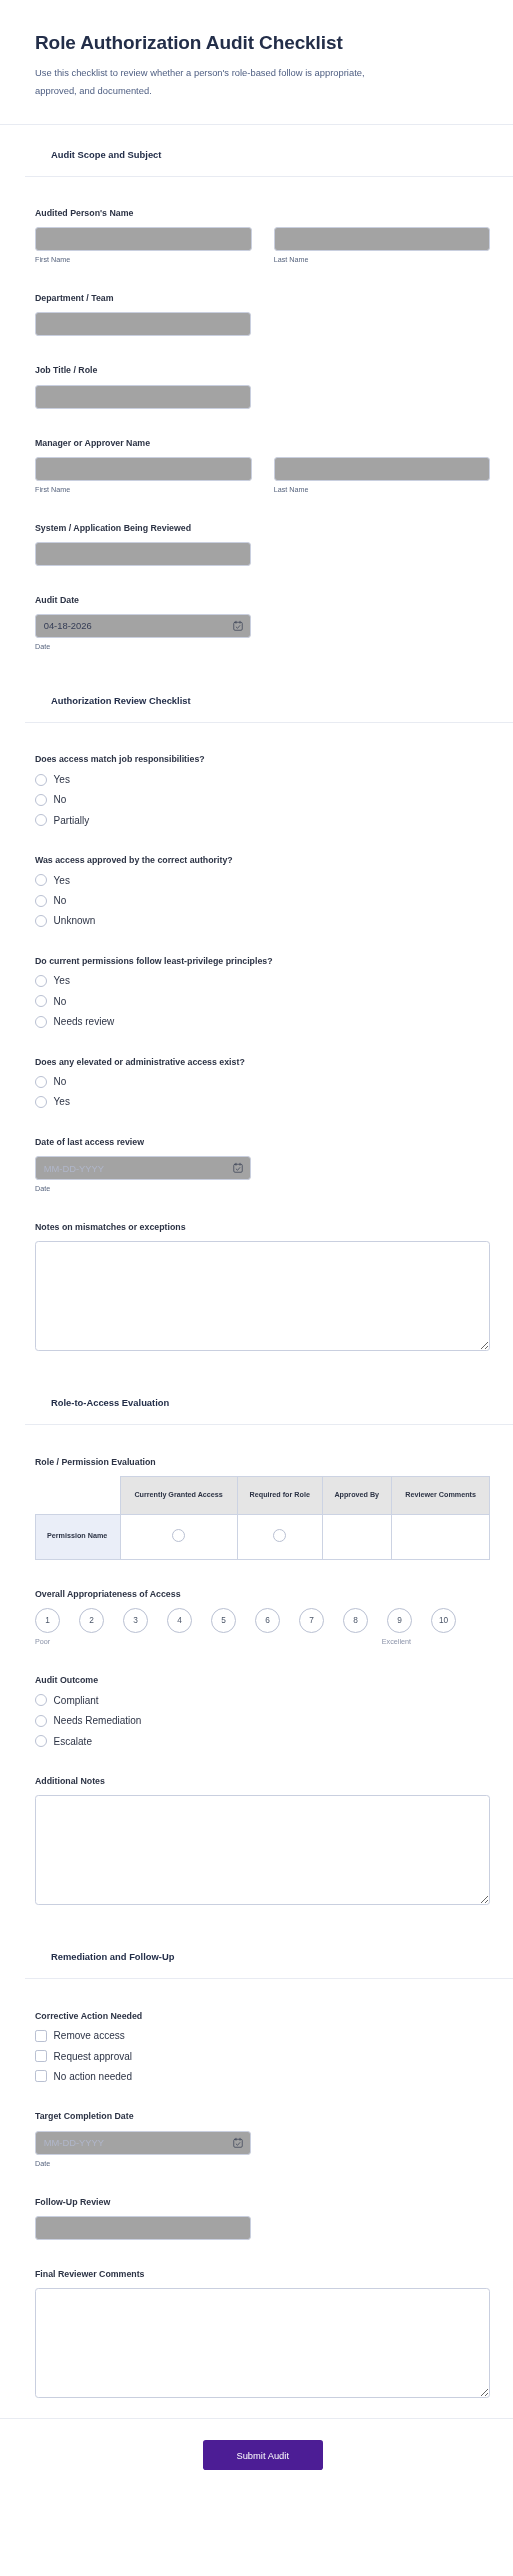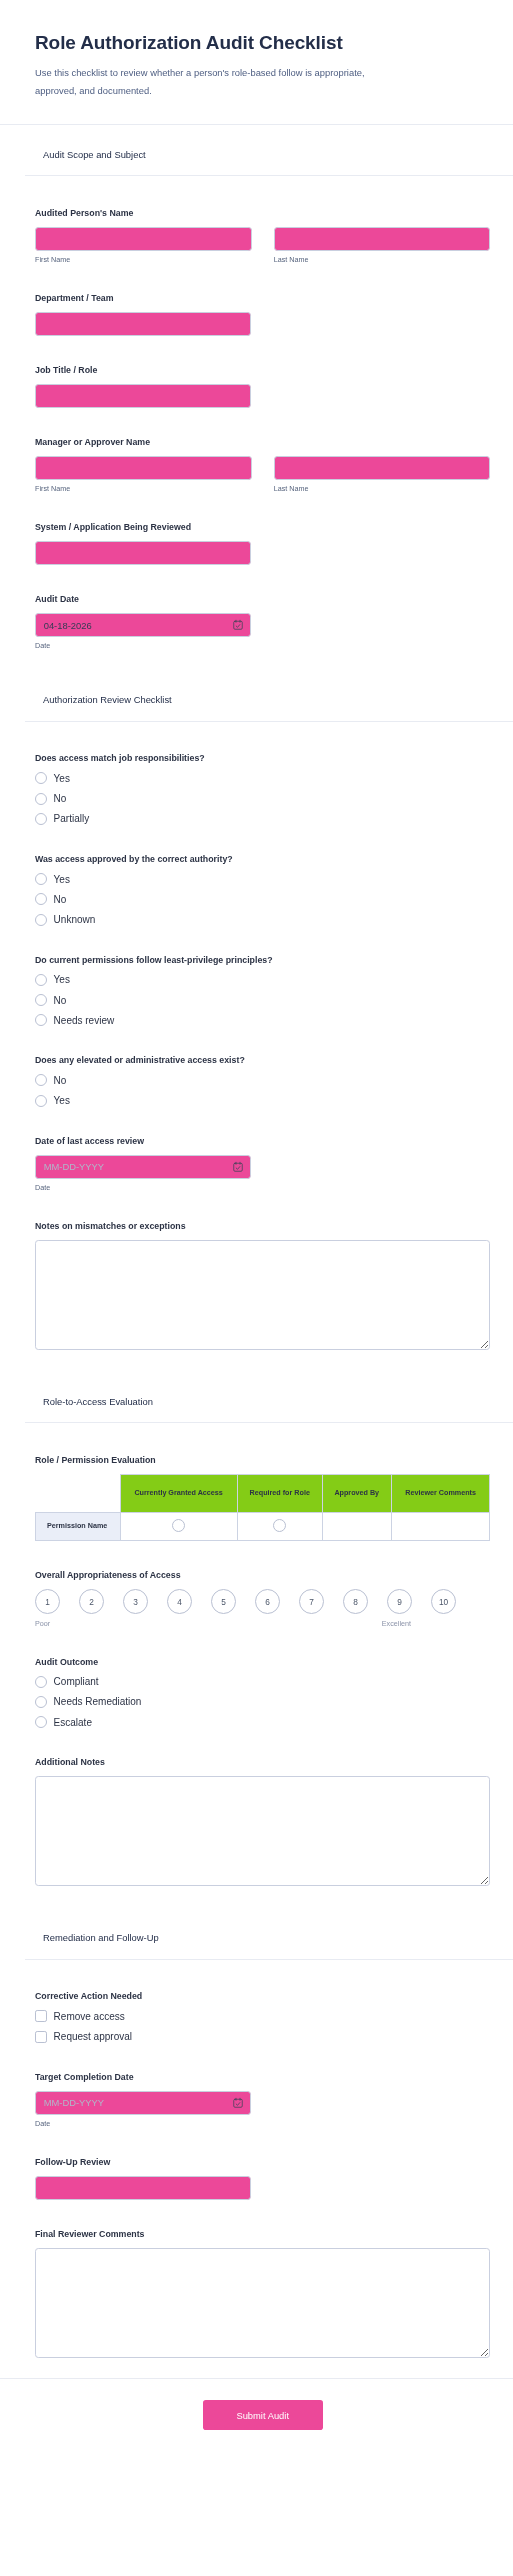--- a/index.html
+++ b/index.html
@@ -8,30 +8,30 @@
     font-family:"Liberation Sans",sans-serif;color:#2c3345;
     overflow-x:hidden;
   }
   .form-wrap{padding:32px 22.6px 0 35px;box-sizing:border-box;}
   .form-title{font-size:19px;font-weight:700;color:#232e49;margin:0 0 10px 0;letter-spacing:-0.1px;}
   .form-desc{font-size:9.4px;line-height:18px;color:#4e5e82;white-space:pre-line;margin:0 0 24px 0;max-width:441px;}
   .header-divider{height:0.6px;background:#e8ebf2;margin:0 -22.6px 0 -35px;}
 
   .section{margin-top:24px;}
   .section ~ .section{margin-top:44px;}
-  .section-heading{font-size:9.4px;font-weight:400;color:#232e49;margin:8px;}
+  .section-heading{font-size:9.4px;font-weight:700;color:#232e49;margin:16px;}
   .section-divider{height:0.6px;background:#e8ebf2;margin:15.4px -22.6px 0 -10.5px;}
 
   .question{margin-top:29px;}
   .question.first{margin-top:32px;}
   .q-label{display:block;font-size:8.8px;font-weight:600;color:#2c3345;margin-bottom:7.7px;line-height:1.3;}
   .sublabel{font-size:7.2px;color:#57647e;margin-top:4px;}
 
   input.ti{
-    height:24px;border:0.6px solid #c9cfdf;border-radius:3.3px;background:#ec4899;
+    height:24px;border:0.6px solid #c9cfdf;border-radius:3.3px;background:#a3a3a3;
     padding:0 7.7px;font-family:inherit;font-size:9.4px;color:#343c55;box-sizing:border-box;outline:none;
   }
   input.ti::placeholder{color:#b0b6c9;}
   .w-half{width:216px;}
   .row2{display:flex;gap:22px;}
   .col{flex:1;min-width:0;}
   .col input{width:100%;}
 
   .date-wrap{position:relative;width:216px;}
   .date-wrap input{width:100%;padding-right:24px;}
@@ -45,42 +45,42 @@
   .opt-label{font-size:10px;color:#2c3345;}
 
   textarea.ta{
     width:100%;height:110px;border:0.6px solid #c9cfdf;border-radius:3.3px;background:#fff;
     box-sizing:border-box;resize:vertical;font-family:inherit;font-size:8.8px;color:#343c55;padding:5.5px 7.7px;outline:none;
   }
 
   table.matrix{border-collapse:collapse;width:100%;table-layout:fixed;}
   table.matrix th,table.matrix td{border:0.6px solid #ccd3e3;box-sizing:border-box;}
   table.matrix thead th{
-    background:#84cc16;font-size:7.2px;font-weight:600;color:#2c3345;
+    background:#e5e5e5;font-size:7.2px;font-weight:600;color:#2c3345;
     padding:6.6px 5.5px;line-height:1.5;text-align:center;vertical-align:middle;height:38px;
   }
   table.matrix th.corner{border:none;background:transparent;}
-  table.matrix td{height:28px;background:#fff;text-align:center;vertical-align:middle;}
+  table.matrix td{height:45px;background:#fff;text-align:center;vertical-align:middle;}
   table.matrix td.rowlabel{
     background:#eaeef8;text-align:left;padding:5.5px 5.5px 5.5px 11px;
     font-size:7.2px;font-weight:600;color:#2c3345;line-height:1.5;
   }
   .m-radio{width:13.2px;height:13.2px;border:0.6px solid #b9c0d2;border-radius:50%;display:inline-block;background:#fff;box-sizing:border-box;}
 
   .scale-row{display:flex;gap:19px;width:423px;}
   .scale-circle{
     width:25px;height:25px;border:0.6px solid #b9c0d2;border-radius:50%;background:#fff;
     display:flex;align-items:center;justify-content:center;font-size:8.3px;color:#4a5568;box-sizing:border-box;cursor:pointer;
   }
   .scale-labels{width:376px;display:flex;justify-content:space-between;font-size:7.2px;color:#8a92a8;margin-top:4.4px;}
 
   .bottom-divider{height:0.6px;background:#e8ebf2;margin:17.7px -22.6px 0 -35px;}
   .submit-row{text-align:center;margin-top:22px;padding-bottom:29px;}
   .submit-btn{
-    width:120px;height:30px;background:#ec4899;border:none;border-radius:2.8px;
+    width:120px;height:30px;background:#4c1d95;border:none;border-radius:2.8px;
     color:#ffffff;font-size:9.4px;font-weight:500;font-family:inherit;cursor:pointer;
   }
 </style>
 </head>
 <body>
 
 <div class="form-wrap">
   <h1 class="form-title">Role Authorization Audit Checklist</h1>
   <p class="form-desc">Use this checklist to review whether a person's role-based follow is appropriate,
 approved, and documented.</p>
@@ -264,20 +264,24 @@
         <div class="question first">
           <label class="q-label">Corrective Action Needed</label>
           <div class="opt first">
             <span class="check"></span>
             <span class="opt-label">Remove access</span>
           </div>
           <div class="opt">
             <span class="check"></span>
             <span class="opt-label">Request approval</span>
           </div>
+          <div class="opt">
+            <span class="check"></span>
+            <span class="opt-label">No action needed</span>
+          </div>
         </div>
         <div class="question">
           <label class="q-label">Target Completion Date</label>
           <div class="date-wrap"><input class="ti" type="text" value="" placeholder="MM-DD-YYYY" style=""><span class="cal-icon"><svg viewBox="0 0 24 24" width="12" height="12" fill="none" stroke="#3b4356" stroke-width="1.5" stroke-linecap="round" stroke-linejoin="round">
                 <rect x="3.5" y="4.5" width="17" height="16" rx="2.5"></rect>
                 <line x1="8" y1="2.5" x2="8" y2="6.5"></line>
                 <line x1="16" y1="2.5" x2="16" y2="6.5"></line>
                 <path d="M8.3 13.9l2.7 2.7 4.7-5.4"></path>
               </svg></span></div>
           <div class="sublabel">Date</div>

